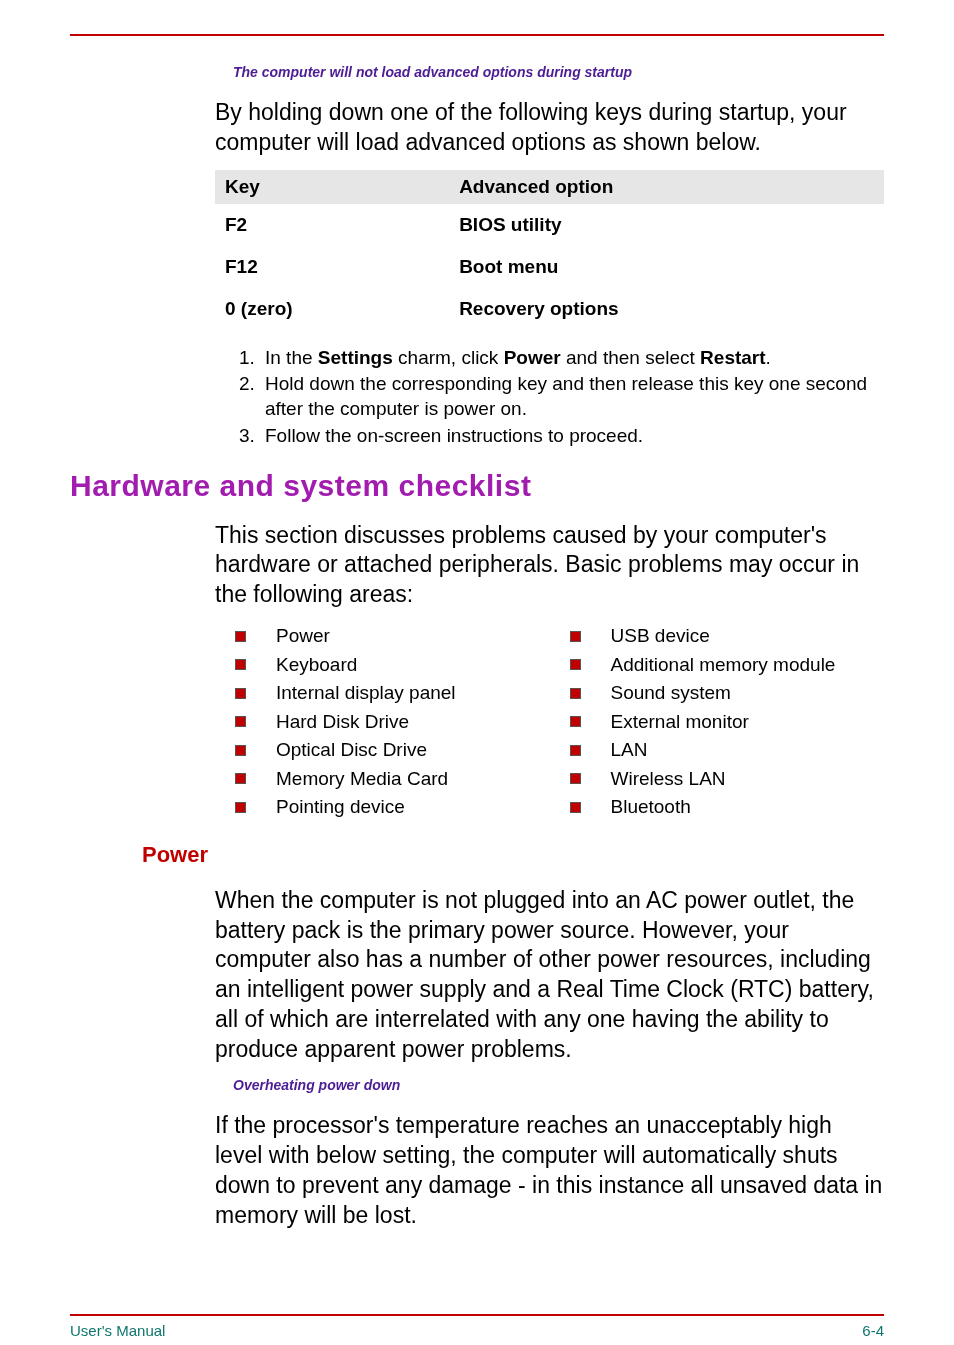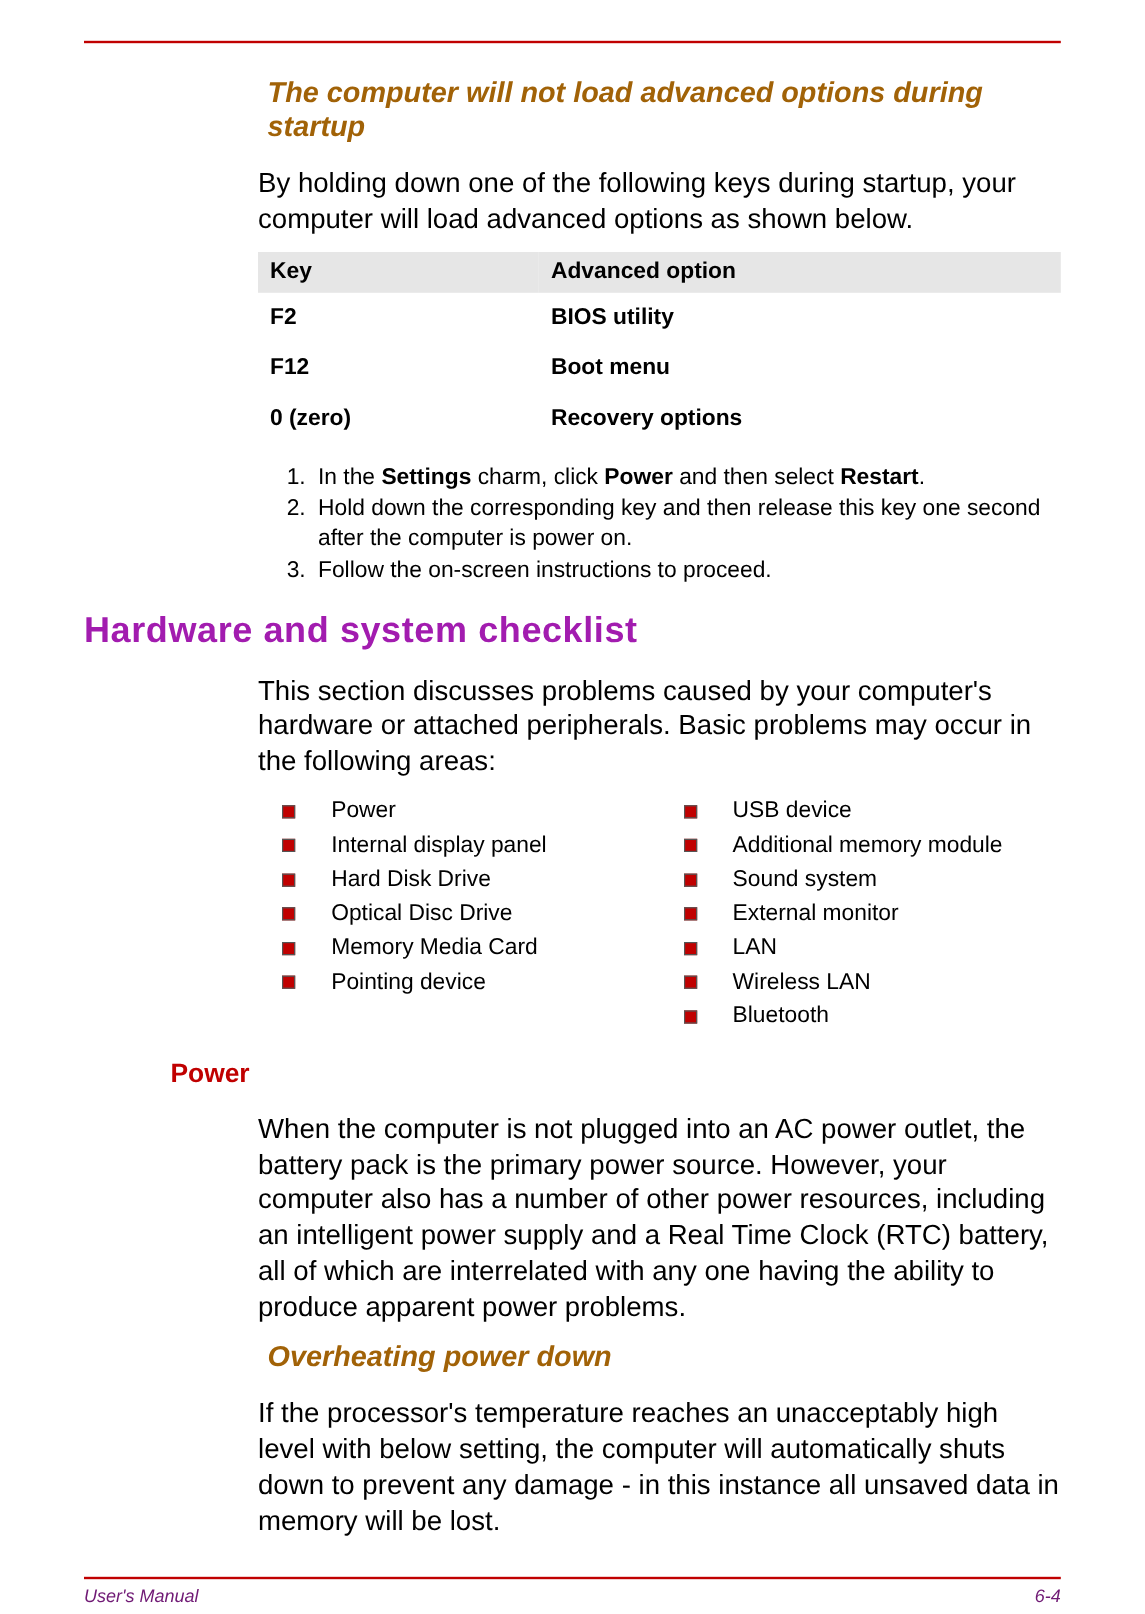--- a/index.html
+++ b/index.html
@@ -19,25 +19,25 @@
   }
   .top-rule {
     border-top: 2px solid #c00000;
     margin-top: 34px;
     margin-bottom: 28px;
   }
   .content-indent {
     margin-left: 145px;
   }
   .h4-red {
-    color: #a16207;
+    color: #4c1d95;
     font-style: italic;
     font-weight: bold;
-    font-size: 24px;
-    margin: 0 0 12px 8px;
+    font-size: 14px;
+    margin: 0 0 12px 18px;
   }
   .body-text {
     font-size: 23px;
     line-height: 1.3;
     margin: 18px 0 12px 0;
   }
   .key-table {
     width: 100%;
     border-collapse: collapse;
     margin-bottom: 16px;
@@ -110,22 +110,21 @@
   .footer {
     position: absolute;
     bottom: 40px;
     left: 70px;
     right: 70px;
     border-top: 2px solid #c00000;
     padding-top: 6px;
     display: flex;
     justify-content: space-between;
     font-size: 15px;
-    color: #701a75;
-    font-style: italic;
+    color: #0f766e;
   }
   .footer-left { }
   .footer-right { }
   strong { font-weight: bold; }
 </style>
 </head>
 <body>
 
 <div class="page">
   <div class="top-rule"></div>
@@ -174,20 +173,24 @@
 
     <div class="two-col">
       <div>
         <ul class="square-list">
           <li>
               <span class="sq"></span>
               <span>Power</span>
             </li>
           <li>
               <span class="sq"></span>
+              <span>Keyboard</span>
+            </li>
+          <li>
+              <span class="sq"></span>
               <span>Internal display panel</span>
             </li>
           <li>
               <span class="sq"></span>
               <span>Hard Disk Drive</span>
             </li>
           <li>
               <span class="sq"></span>
               <span>Optical Disc Drive</span>
             </li>

